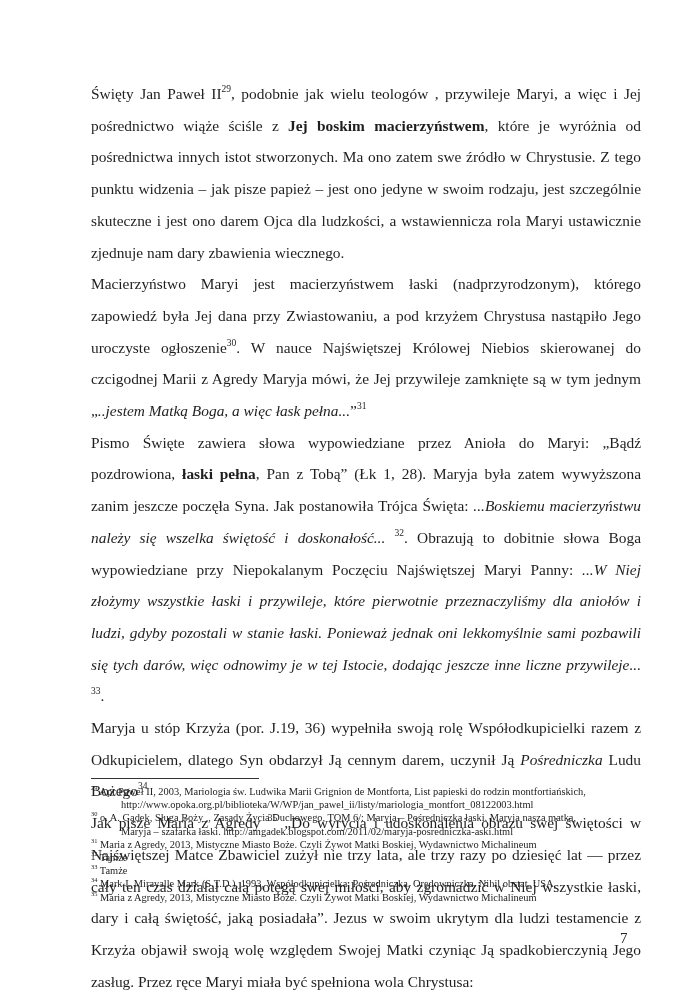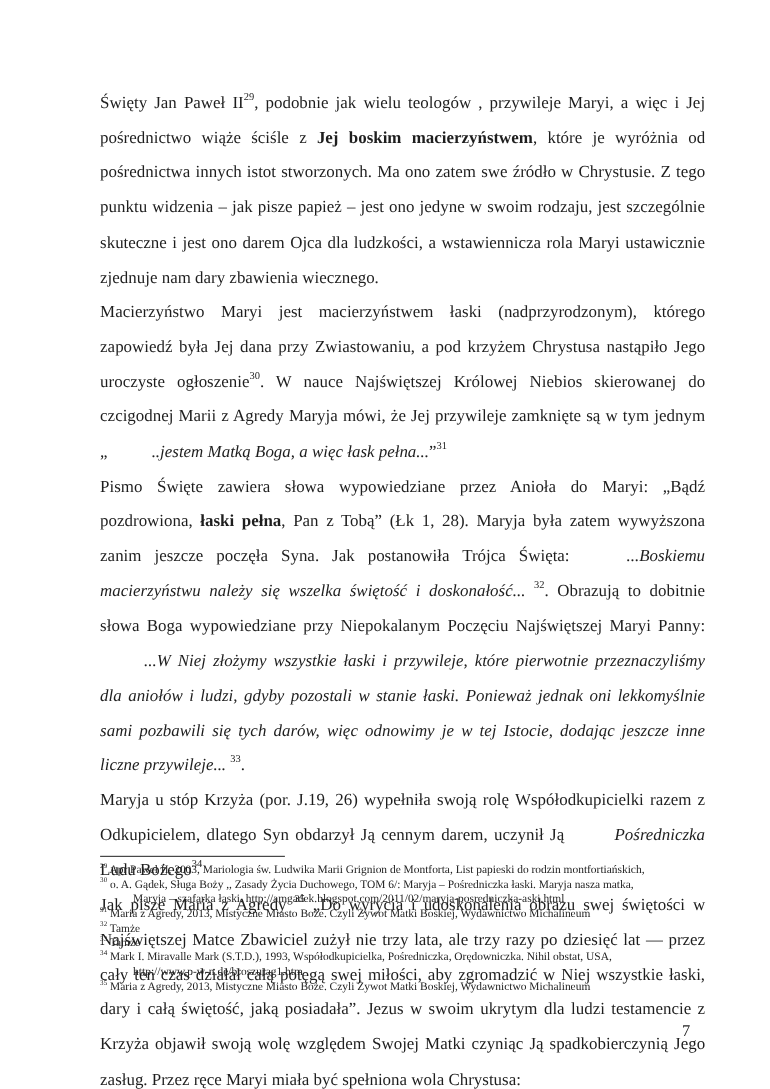--- a/index.html
+++ b/index.html
@@ -21,37 +21,37 @@
   .footnotes {
     position: absolute; left: 91px; top: 785px; width: 550px;
     font-size: 10.4px; line-height: 13.2px; color: #222;
   }
   .fn { margin: 0; }
   .fn .cont { display: block; padding-left: 30px; }
   .page-number {
     position: absolute; left: 620px; top: 930px; font-size: 15px; color: #222;
   }
   .b { font-weight: bold; }
-  .i { font-style: italic; margin-left: 40px; }
+  .i { font-style: italic; }
 </style>
 </head>
 <body>
 
 <div class="page">
   <div class="body-text" id="body-text">
       <p><span>Święty Jan Paweł II</span><sup>29</sup><span>, podobnie jak wielu teologów , przywileje Maryi, a więc i Jej pośrednictwo wiąże ściśle z </span><span class="b">Jej boskim macierzyństwem</span><span>, które je wyróżnia od pośrednictwa innych istot stworzonych. Ma ono zatem swe źródło w Chrystusie. Z tego punktu widzenia – jak pisze papież – jest ono jedyne w swoim rodzaju, jest szczególnie skuteczne i jest ono darem Ojca dla ludzkości, a wstawiennicza rola Maryi ustawicznie zjednuje nam dary zbawienia wiecznego.</span></p>
       <p><span>Macierzyństwo Maryi jest macierzyństwem łaski (nadprzyrodzonym), którego zapowiedź była Jej dana przy Zwiastowaniu, a pod krzyżem Chrystusa nastąpiło Jego uroczyste ogłoszenie</span><sup>30</sup><span>. W nauce Najświętszej Królowej Niebios skierowanej do czcigodnej Marii z Agredy Maryja mówi, że Jej przywileje zamknięte są w tym jednym „</span><span class="i">..jestem Matką Boga, a więc łask pełna...</span><span>”</span><sup>31</sup></p>
       <p><span>Pismo Święte zawiera słowa wypowiedziane przez Anioła do Maryi: „Bądź pozdrowiona, </span><span class="b">łaski pełna</span><span>, Pan z Tobą” (Łk 1, 28). Maryja była zatem wywyższona zanim jeszcze poczęła Syna. Jak postanowiła Trójca Święta: </span><span class="i">...Boskiemu macierzyństwu należy się wszelka świętość i doskonałość...</span><span> </span><sup>32</sup><span>. Obrazują to dobitnie słowa Boga wypowiedziane przy Niepokalanym Poczęciu Najświętszej Maryi Panny: </span><span class="i">...W Niej złożymy wszystkie łaski i przywileje, które pierwotnie przeznaczyliśmy dla aniołów i ludzi, gdyby pozostali w stanie łaski. Ponieważ jednak oni lekkomyślnie sami pozbawili się tych darów, więc odnowimy je w tej Istocie, dodając jeszcze inne liczne przywileje...</span><span> </span><sup>33</sup><span>.</span></p>
-      <p><span>Maryja u stóp Krzyża (por. J.19, 26) wypełniła swoją rolę Współodkupicielki razem z Odkupicielem, dlatego Syn obdarzył Ją cennym darem, uczynił Ją </span><span class="i">Pośredniczka</span><span> Ludu Bożego</span><sup>34</sup></p>
+      <p><span>Maryja u stóp Krzyża (por. J.19, 36) wypełniła swoją rolę Współodkupicielki razem z Odkupicielem, dlatego Syn obdarzył Ją cennym darem, uczynił Ją </span><span class="i">Pośredniczka</span><span> Ludu Bożego</span><sup>34</sup></p>
       <p><span>Jak pisze Maria z Agredy </span><sup>35</sup><span> „Do wyrycia i udoskonalenia obrazu swej świętości w Najświętszej Matce Zbawiciel zużył nie trzy lata, ale trzy razy po dziesięć lat — przez cały ten czas działał całą potęgą swej miłości, aby zgromadzić w Niej wszystkie łaski, dary i całą świętość, jaką posiadała”. Jezus w swoim ukrytym dla ludzi testamencie z Krzyża objawił swoją wolę względem Swojej Matki czyniąc Ją spadkobierczynią Jego zasług. Przez ręce Maryi miała być spełniona wola Chrystusa:</span></p>
     </div>
   <div class="fn-sep"></div>
   <div class="footnotes" id="footnotes">
-      <div class="fn"><sup>29</sup> <span>Apr Paweł II, 2003, Mariologia św. Ludwika Marii Grignion de Montforta, List papieski do rodzin montfortiańskich,</span></div>
+      <div class="fn"><sup>29</sup> <span>Apr Paweł II, 2003, Mariologia św. Ludwika Marii Grignion de Montforta, List papieski do rodzin montfortiańskich,</span><span class="cont">http://www.opoka.org.pl/biblioteka/W/WP/jan_pawel_ii/listy/mariologia_montfort_08122003.html</span></div>
       <div class="fn"><sup>30</sup> <span>o. A. Gądek,  Sługa Boży ,, Zasady Życia Duchowego, TOM 6/: Maryja – Pośredniczka łaski. Maryja nasza matka,</span><span class="cont">Maryja – szafarka łaski. http://amgadek.blogspot.com/2011/02/maryja-posredniczka-aski.html</span></div>
       <div class="fn"><sup>31</sup> <span>Maria z Agredy, 2013, Mistyczne Miasto Boże. Czyli Żywot Matki Boskiej, Wydawnictwo Michalineum</span></div>
       <div class="fn"><sup>32</sup> <span>Tamże</span></div>
       <div class="fn"><sup>33</sup> <span>Tamże</span></div>
-      <div class="fn"><sup>34</sup> <span>Mark I. Miravalle Mark (S.T.D.), 1993, Współodkupicielka, Pośredniczka, Orędowniczka. Nihil obstat, USA,</span><span class="cont">http://www.p-w-n.de/broszurag1.htm</span></div>
+      <div class="fn"><sup>34</sup> <span>Mark I. Miravalle Mark (S.T.D.), 1993, Współodkupicielka, Pośredniczka, Orędowniczka. Nihil obstat, USA,</span></div>
       <div class="fn"><sup>35</sup> <span>Maria z Agredy, 2013, Mistyczne Miasto Boże. Czyli Żywot Matki Boskiej, Wydawnictwo Michalineum</span></div>
     </div>
   <div class="page-number">7</div>
 </div>
 
 </body></html>

